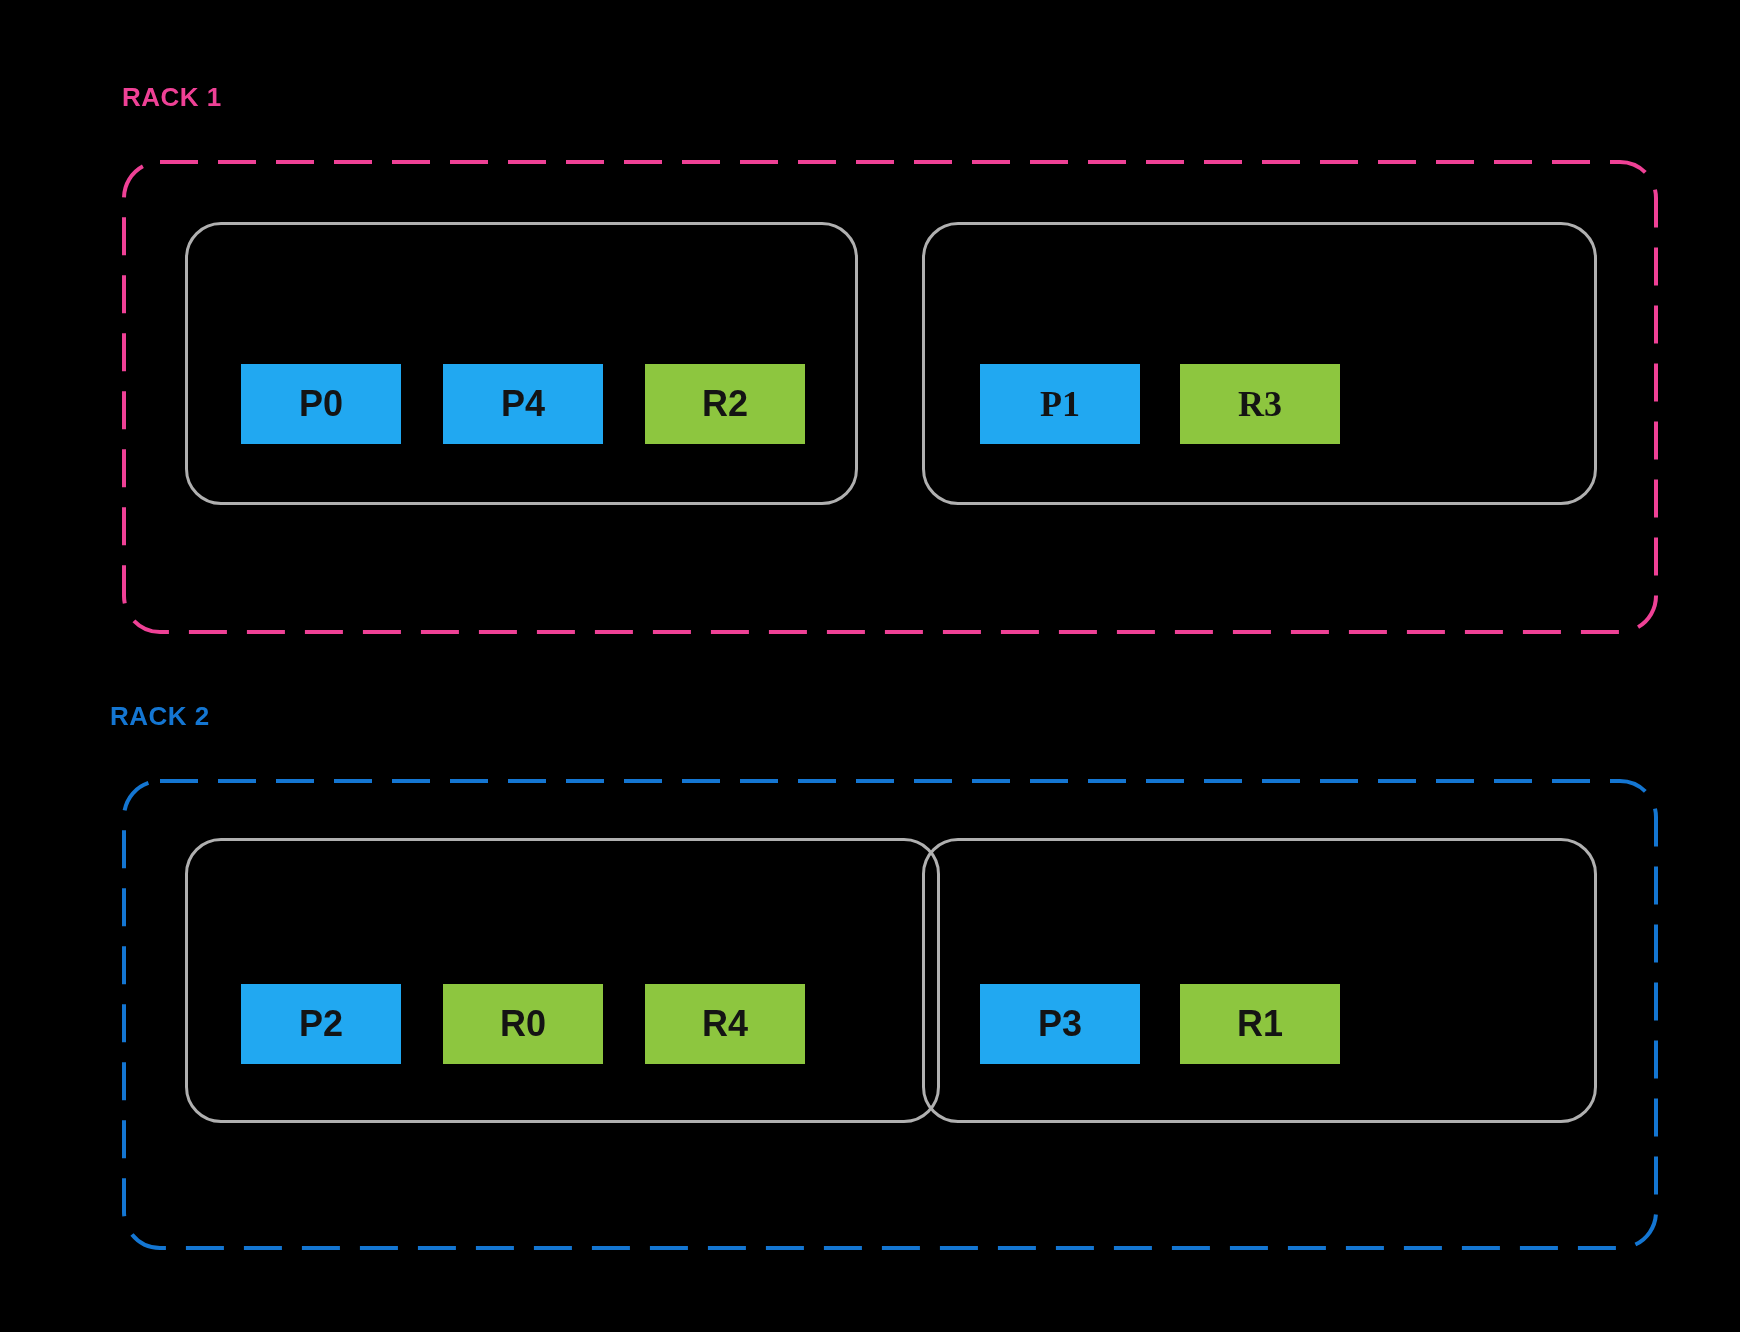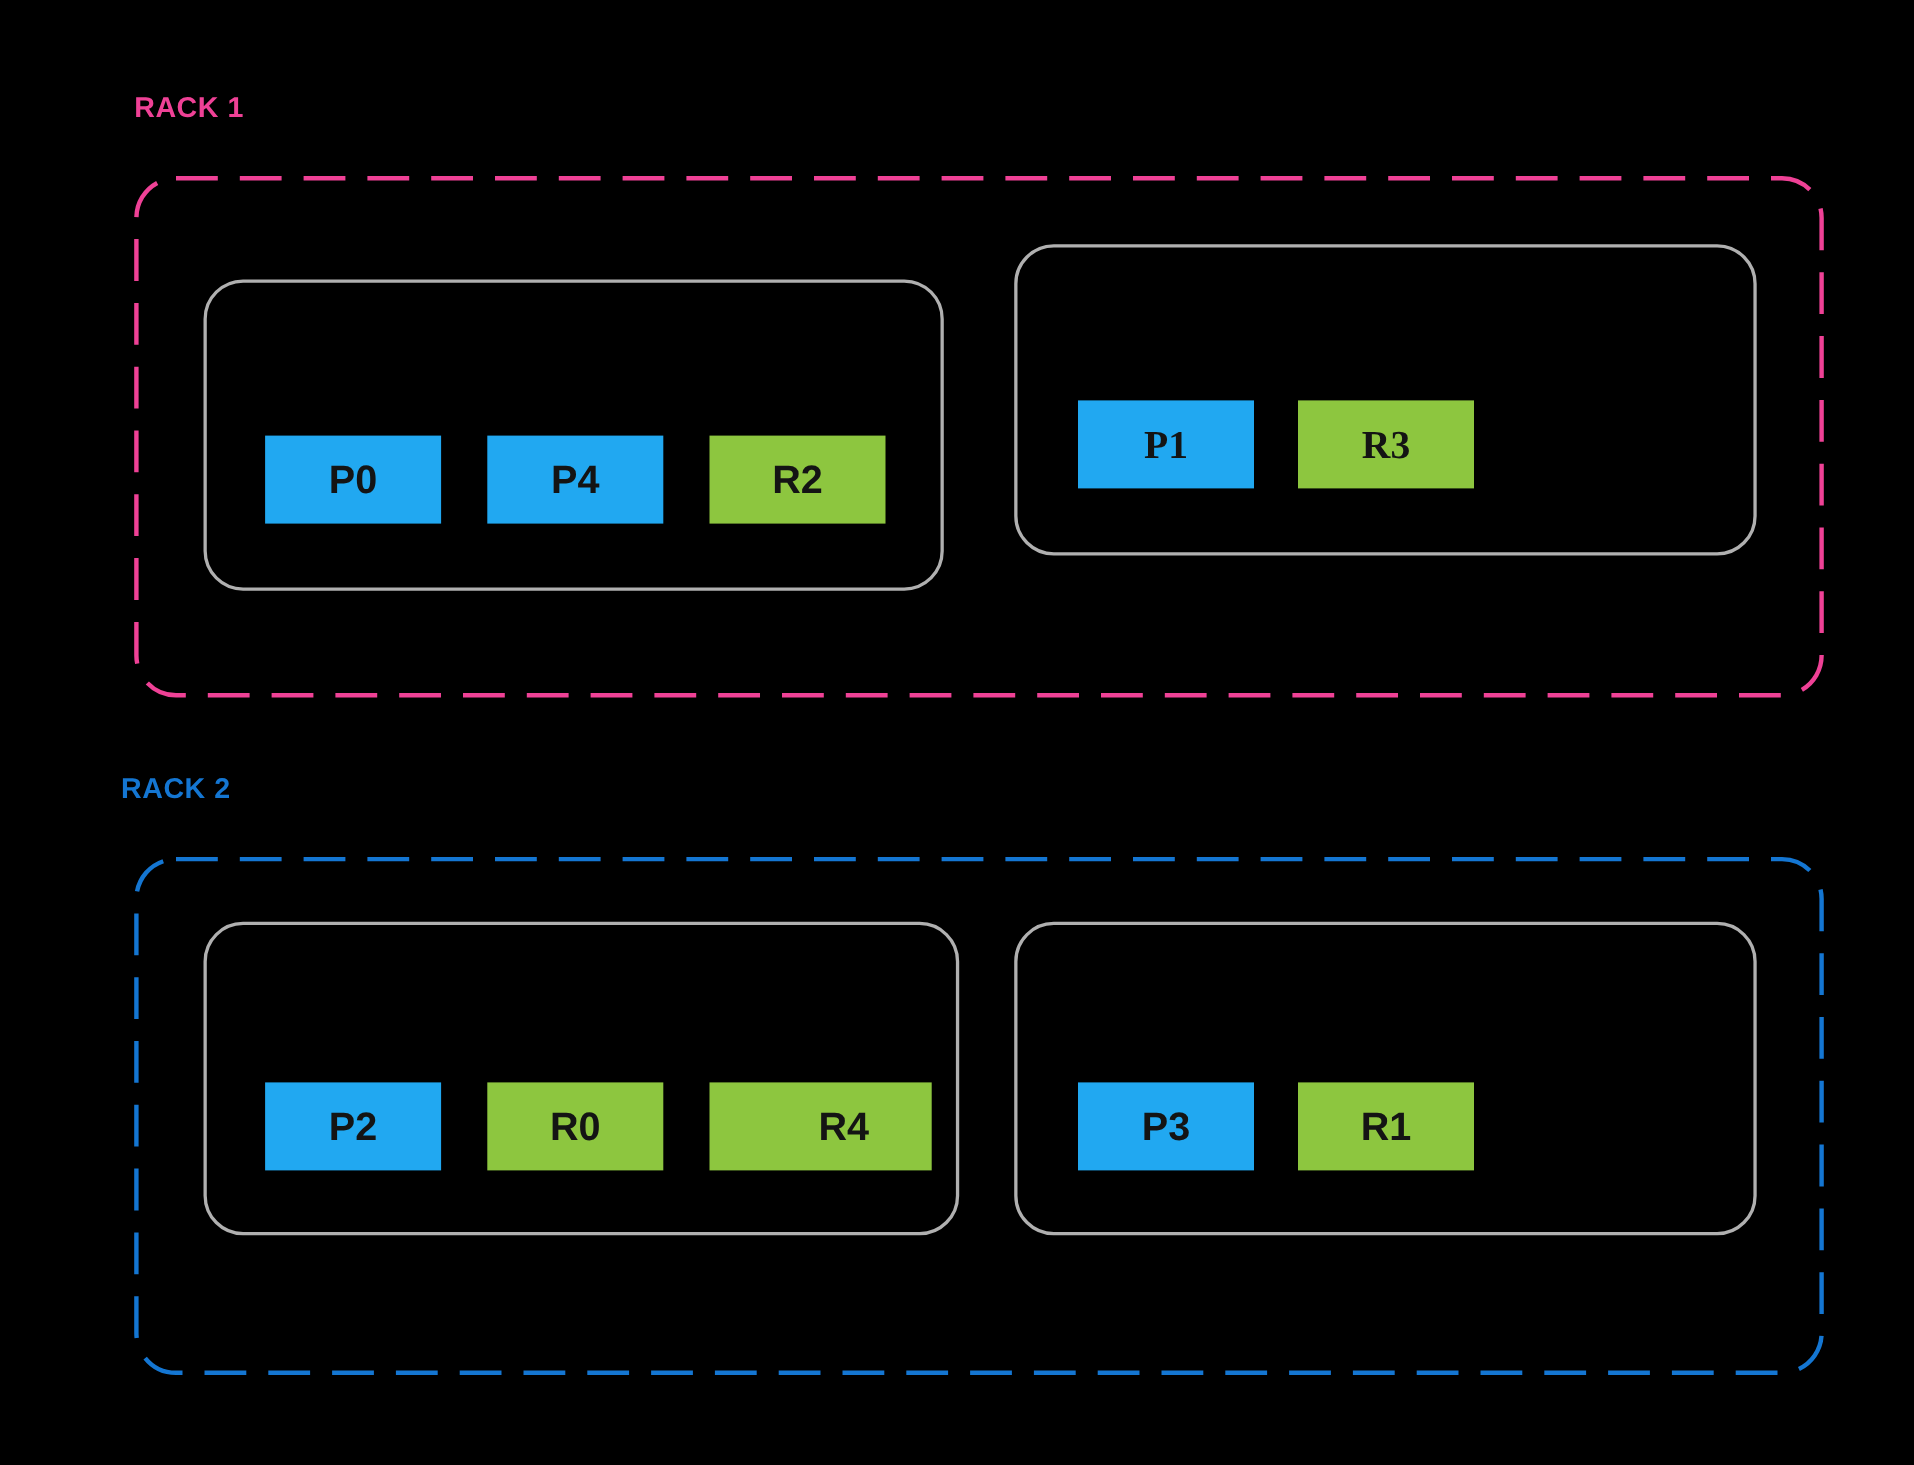--- a/index.html
+++ b/index.html
@@ -43,23 +43,23 @@
   .rack-label--1 { left: 122px; top: 80px;  color: var(--rack1-accent, #EF4196); }
   .rack-label--2 { left: 110px; top: 699px; color: var(--rack2-accent, #1476D2); }
 
   .node {
     position: absolute;
     border: 3px solid var(--node-border, #B0B0B0);
     border-radius: 36px;
     background: transparent;
     box-sizing: border-box;
   }
-  .node--r1n1 { left: 185px; top: 222px; width: 673px; height: 283px; margin-top: 32px; }
+  .node--r1n1 { left: 185px; top: 222px; width: 673px; height: 283px; }
   .node--r1n2 { left: 922px; top: 222px; width: 675px; height: 283px; font-family: Liberation Serif, serif; }
-  .node--r2n1 { left: 185px; top: 838px; width: 687px; height: 285px; }
+  .node--r2n1 { left: 185px; top: 838px; width: 755px; height: 285px; }
   .node--r2n2 { left: 922px; top: 838px; width: 675px; height: 285px; }
 
   .chip {
     position: absolute;
     width: 160px;
     height: 80px;
     display: flex;
     align-items: center;
     justify-content: center;
     font-size: 36px;
@@ -69,21 +69,21 @@
   .chip--primary { background: var(--primary-chip, #21A8F1); }
   .chip--replica { background: var(--replica-chip, #8DC63F); }
 
   
   .node--r1n1 .slot-1, .node--r1n2 .slot-1 { top: 139px; }
   .node--r1n1 .slot-2, .node--r1n2 .slot-2 { top: 139px; }
   .node--r1n1 .slot-3 { top: 139px; }
   
   .node--r2n1 .slot-1, .node--r2n2 .slot-1 { top: 143px; }
   .node--r2n1 .slot-2, .node--r2n2 .slot-2 { top: 143px; }
-  .node--r2n1 .slot-3 { top: 143px; padding-left: 42px; }
+  .node--r2n1 .slot-3 { top: 143px; }
 
   .node .slot-1 { left: 53px; }
   .node .slot-2 { left: 255px; }
   .node .slot-3 { left: 457px; }
   .node--r1n2 .slot-1, .node--r2n2 .slot-1 { left: 55px; }
 </style>
 </head>
 <body>
 
 <div class="canvas" style="--bg: #000000; --rack1-accent: #EF4196; --rack2-accent: #1476D2; --node-border: #B0B0B0; --primary-chip: #21A8F1; --replica-chip: #8DC63F; --chip-text: #141414;">

